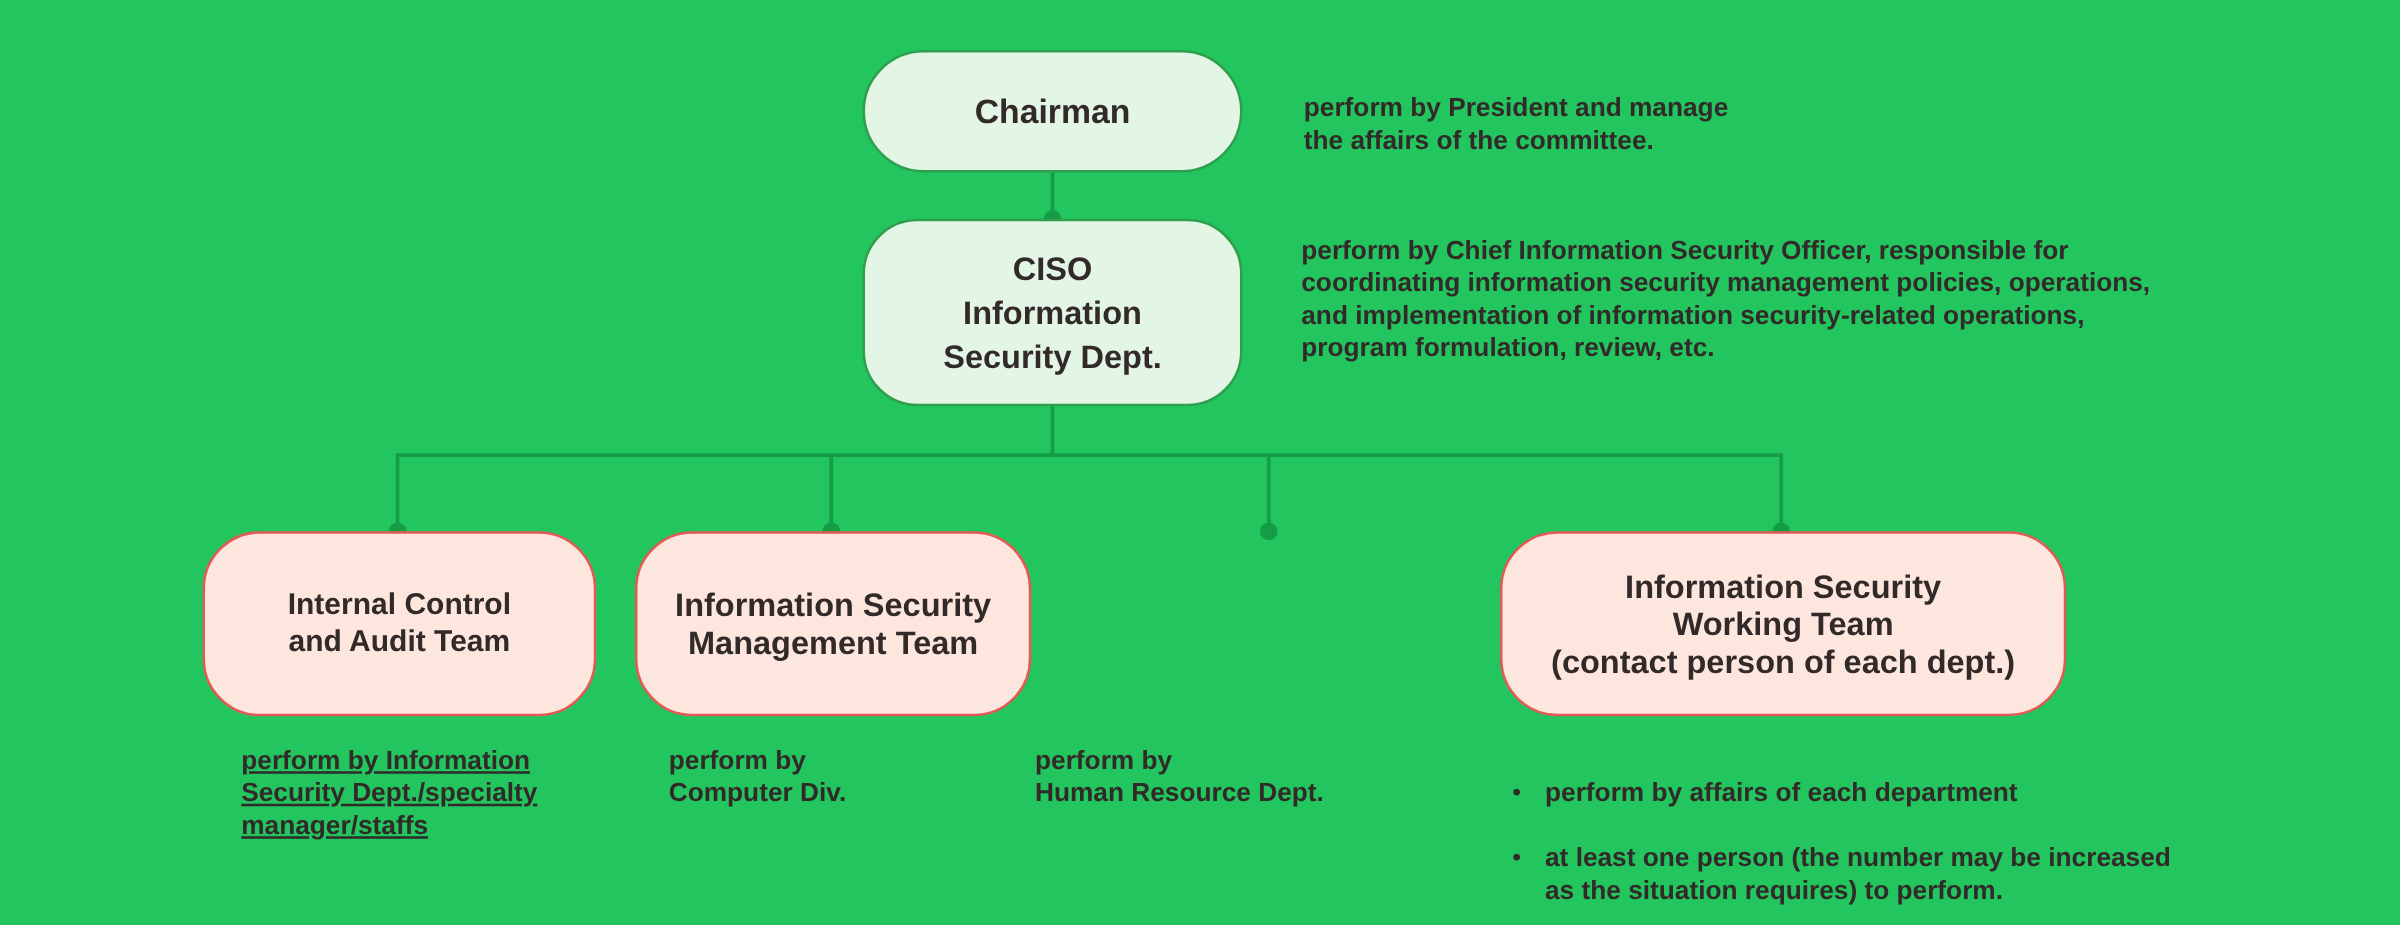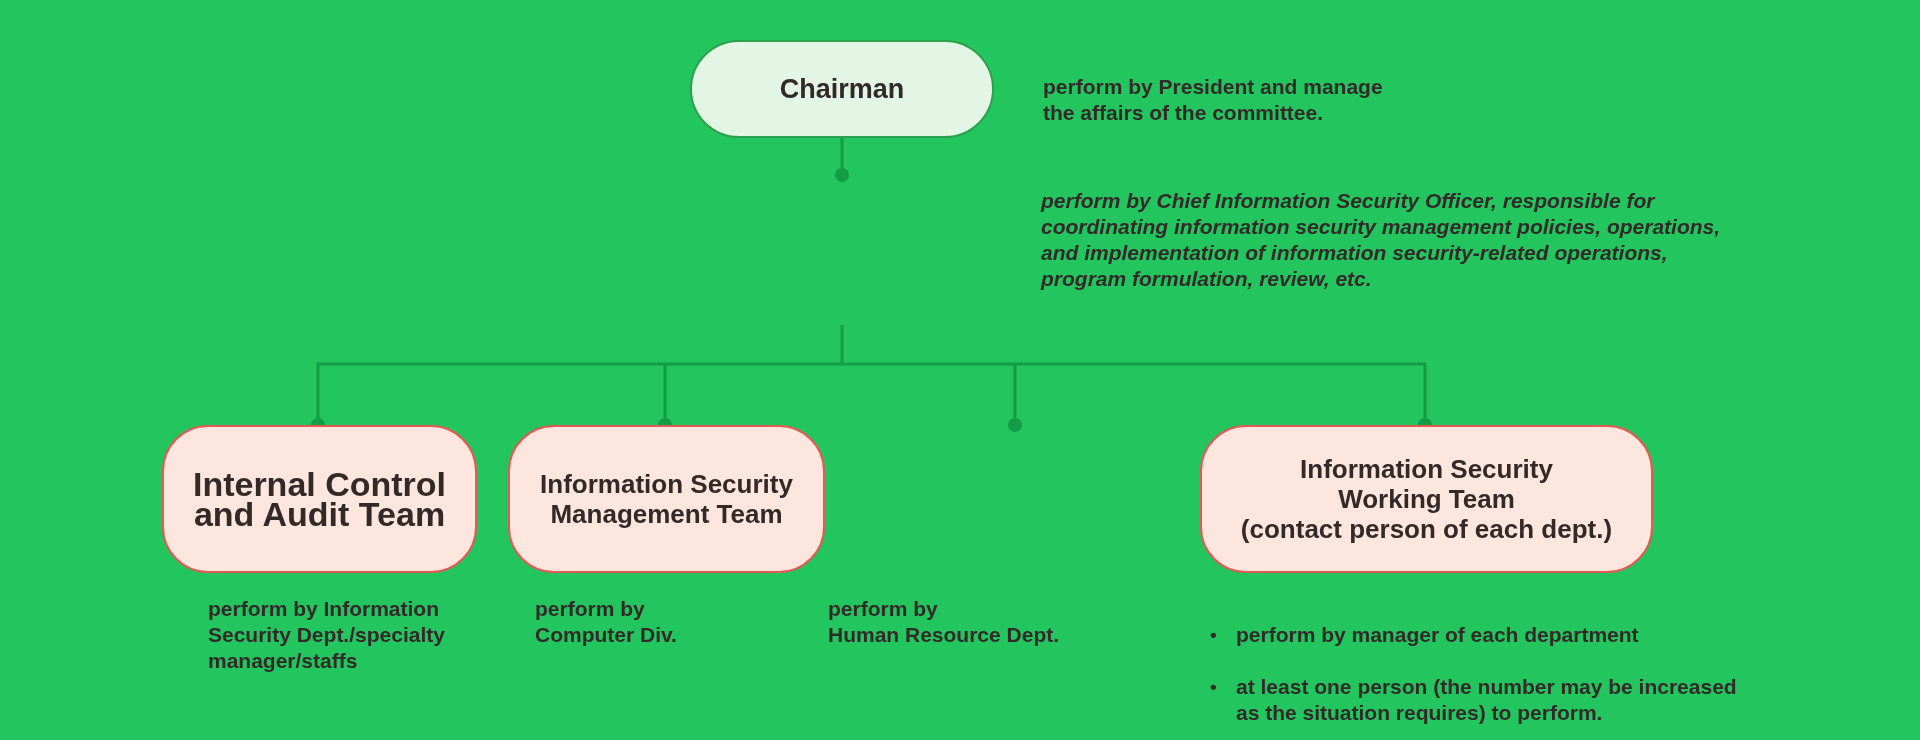--- a/index.html
+++ b/index.html
@@ -10,31 +10,31 @@
   }
   #connectors { position:absolute; left:0; top:0; pointer-events:none; }
   .node {
     position:absolute; display:flex; align-items:center; justify-content:center;
     text-align:center; font-weight:700; white-space:pre-line; box-sizing:border-box;
   }
   .green { background:#e3f5e4; border:2.5px solid #2ea04d; }
   .pink  { background:#fce6dd; border:2.5px solid #e25a56; }
   .chairman { left:690px; top:40px;  width:304px; height:98px;  border-radius:49px; font-size:27px; }
   .ciso     { left:690px; top:175px; width:304px; height:150px; border-radius:44px; font-size:26px; line-height:35px; }
-  .t1 { left:162px;  top:425px; width:315px; height:148px; border-radius:46px; font-size:34px; line-height:30px; }
+  .t1 { left:162px;  top:425px; width:315px; height:148px; border-radius:46px; font-size:24px; line-height:30px; }
   .t2 { left:508px;  top:425px; width:317px; height:148px; border-radius:46px; font-size:26px; line-height:30px; }
   .t3 { left:857px;  top:425px; width:316px; height:148px; border-radius:46px; font-size:26px; line-height:30px; }
   .t4 { left:1200px; top:425px; width:453px; height:148px; border-radius:46px; font-size:26px; line-height:30px; }
   .note {
     position:absolute; font-weight:700; font-size:21px; line-height:26px;
     white-space:pre-line; color:#322929;
   }
   .note-chairman { left:1043px; top:74px; }
-  .note-ciso     { left:1041px; top:188px;font-style:italic; }
-  .note-t1 { left:208px; top:596px; }
+  .note-ciso     { left:1041px; top:188px; }
+  .note-t1 { left:193px; top:596px;text-decoration:underline; }
   .note-t2 { left:535px; top:596px; }
   .note-t3 { left:828px; top:596px; }
   .note-t4 { left:1206px; top:596px; }
   .bullet-row { display:flex; align-items:flex-start; }
   .bullet { width:26px; flex:0 0 26px; text-align:left; padding-left:4px; font-size:19px; line-height:26px; }
   .bullet-text { white-space:pre-line; }
 </style>
 </head>
 <body>
 
@@ -57,20 +57,25 @@
     <circle cx="1015" cy="425" r="7" fill="#149c46"></circle>
     <circle cx="1425" cy="425" r="7" fill="#149c46"></circle>
   </svg>
 
   <div class="node green chairman">
     <span>Chairman</span>
   </div>
   <div class="note note-chairman">perform by President and manage
 the affairs of the committee.</div>
 
+  <div class="node green ciso">
+    <span>CISO
+Information
+Security Dept.</span>
+  </div>
   <div class="note note-ciso">perform by Chief Information Security Officer, responsible for
 coordinating information security management policies, operations,
 and implementation of information security-related operations,
 program formulation, review, etc.</div>
 
   <div class="node pink t1">
     <span>Internal Control
 and Audit Team</span>
   </div>
   <div class="note note-t1">perform by Information
@@ -88,21 +93,21 @@
 Human Resource Dept.</div>
 
   <div class="node pink t4">
     <span>Information Security
 Working Team
 (contact person of each dept.)</span>
   </div>
   <div class="note note-t4">
     <div class="bullet-row">
       <span class="bullet">•</span>
-      <span class="bullet-text">perform by manager of each department</span>
+      <span class="bullet-text">perform by affairs of each department</span>
     </div>
     <div class="bullet-row">
       <span class="bullet">•</span>
       <span class="bullet-text">at least one person (the number may be increased
 as the situation requires) to perform.</span>
     </div>
   </div>
 
 </div>
 

